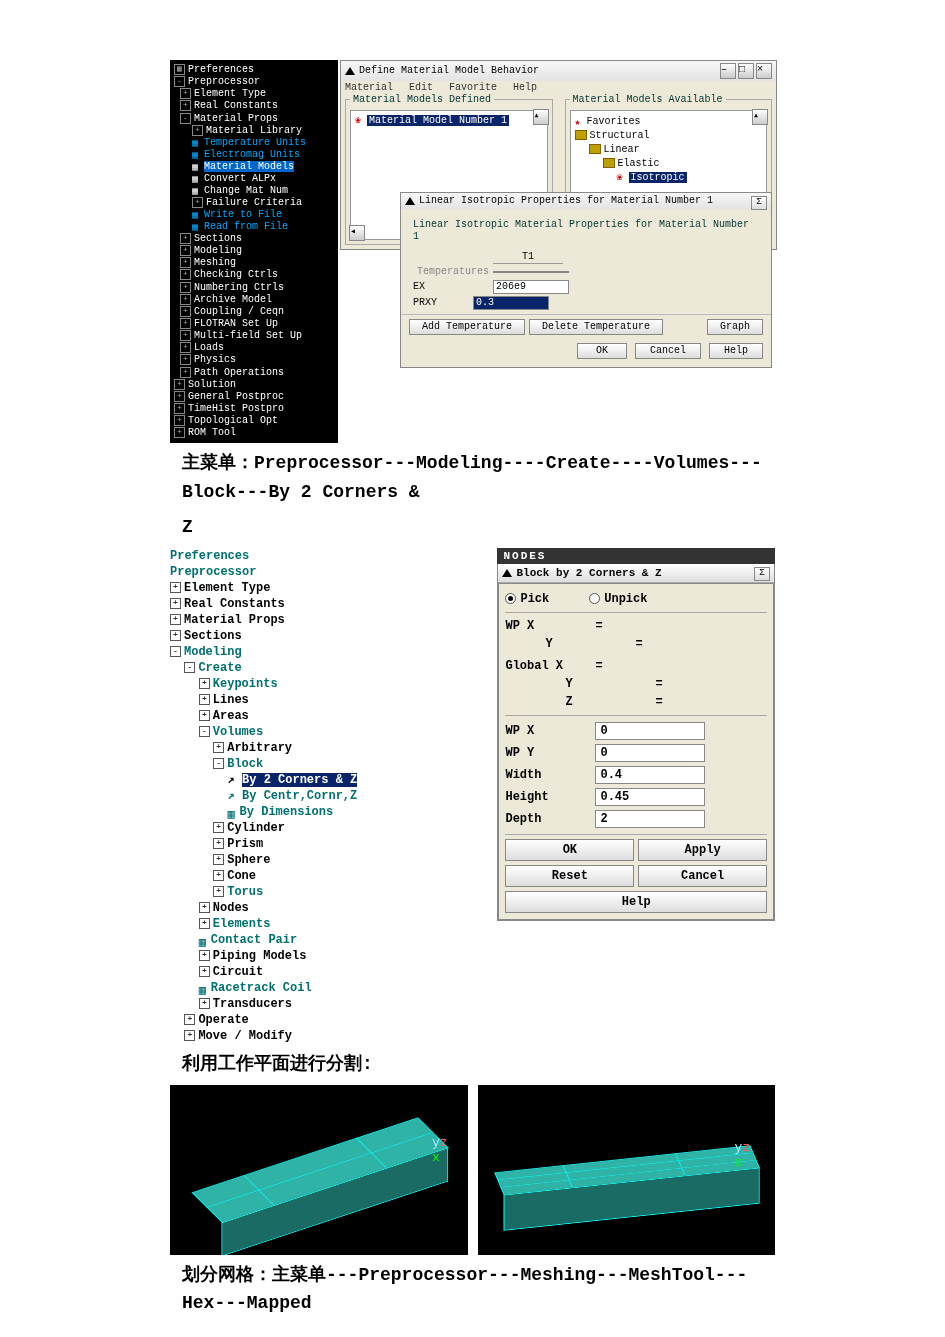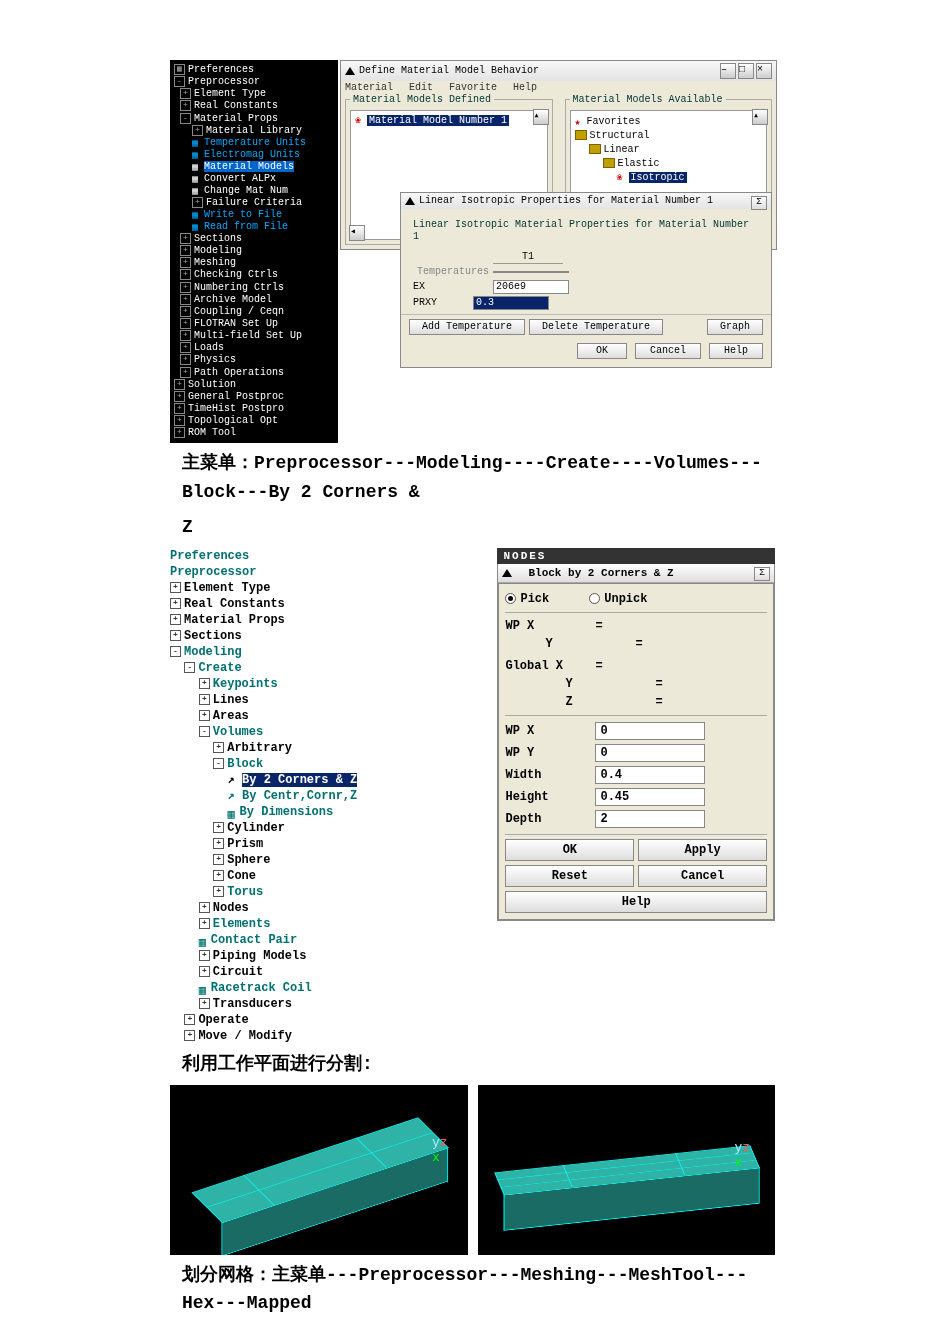--- a/index.html
+++ b/index.html
@@ -31,21 +31,21 @@
   .row2 { display:flex; gap:40px; margin-top:2px;}
   .tree-panel-2 { width:290px; background:#fff; color:#000; font:bold 12px/16px "Courier New",monospace;}
   .tree-panel-2 .item { white-space:pre;}
   .tree-panel-2 .teal { color:#007070;}
   .tree-panel-2 .sel { background:#0a246a; color:#fff;}
   .tree-panel-2 .box-icon { border-color:#555; color:#333;}
 
   .dialog2 { width:280px; }
   .nodes-bar { background:#333; color:#fff; padding:2px 6px; font:bold 11px "Courier New",monospace; letter-spacing:2px;}
   .dlg-body { background:#ece9d8; border:1px solid #888; padding:6px; font:bold 12px "Courier New",monospace;}
-  .dlg-title { padding:3px 4px; display:flex; align-items:center; gap:16px; background:linear-gradient(to bottom,#fff,#ddd); border-bottom:1px solid #aaa;}
+  .dlg-title { padding:3px 4px; display:flex; align-items:center; gap:4px; background:linear-gradient(to bottom,#fff,#ddd); border-bottom:1px solid #aaa;}
   .radio { display:inline-block; width:9px; height:9px; border:1px solid #555; border-radius:50%; margin-right:4px; vertical-align:middle; background:#fff; position:relative;}
   .radio.checked::after{content:''; position:absolute; width:5px; height:5px; background:#000; border-radius:50%; left:2px; top:2px;}
   .dlg-row { display:flex; align-items:center; padding:2px 0;}
   .dlg-row .lbl { width:90px;}
   .dlg-row .val { border:1px solid #888; background:#fff; padding:1px 4px; width:100px;}
   .dlg-btns { display:flex; flex-wrap:wrap; gap:4px; margin-top:4px;}
   .dlg-btns .btn { flex:1 1 45%; text-align:center; padding:3px 0; font:bold 12px "Courier New",monospace;}
 
   .models-row { display:flex; gap:10px; margin-top:6px;}
   .model-view { background:#000; flex:1; height:170px; position:relative; overflow:hidden;}

